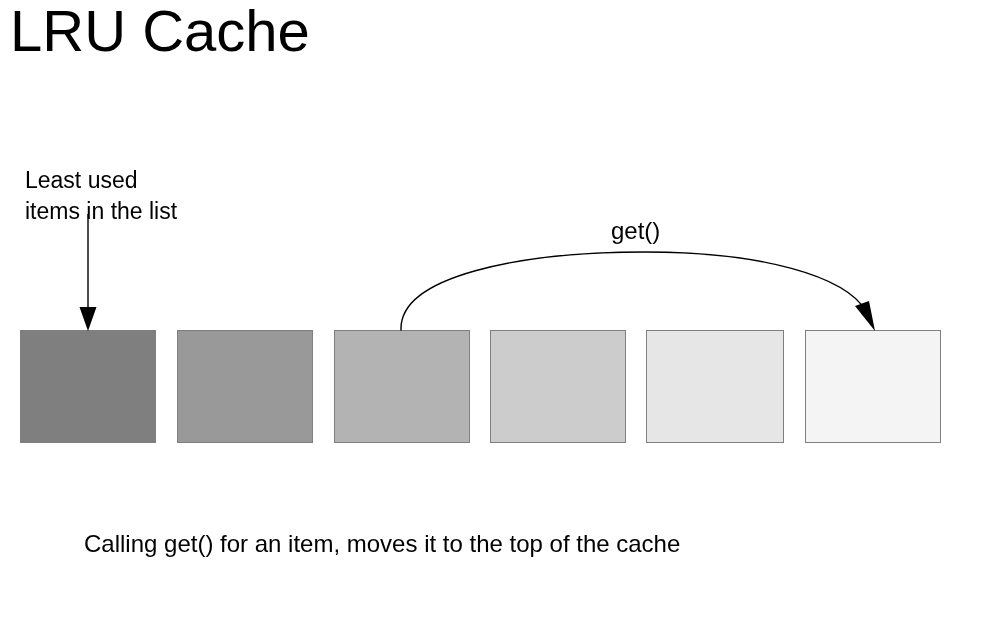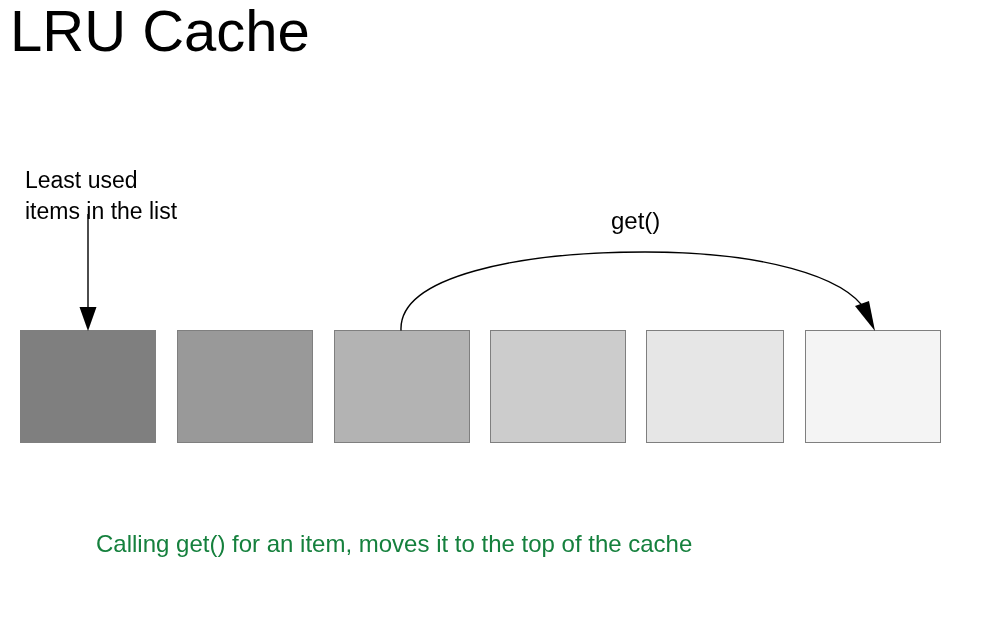--- a/index.html
+++ b/index.html
@@ -35,34 +35,34 @@
     top: 141px;
     font-size: 23px;
     line-height: 31px;
     white-space: pre-line;
     color: #000000;
     margin-top: 24px;
   }
   #get-label {
     position: absolute;
     left: 611px;
-    top: 207px;
+    top: 217px;
     font-size: 24px;
     line-height: 28px;
     white-space: nowrap;
     color: #000000;
   }
   #caption {
     position: absolute;
-    left: 96px;
+    left: 84px;
     top: 530px;
     font-size: 24px;
     line-height: 28px;
     white-space: nowrap;
-    color: #15803d;
+    color: #000000;
   }
   .cache-row {
     position: absolute;
     left: 0;
     top: 330px;
     width: 1004px;
     height: 115px;
   }
   .cache-box {
     position: absolute;

